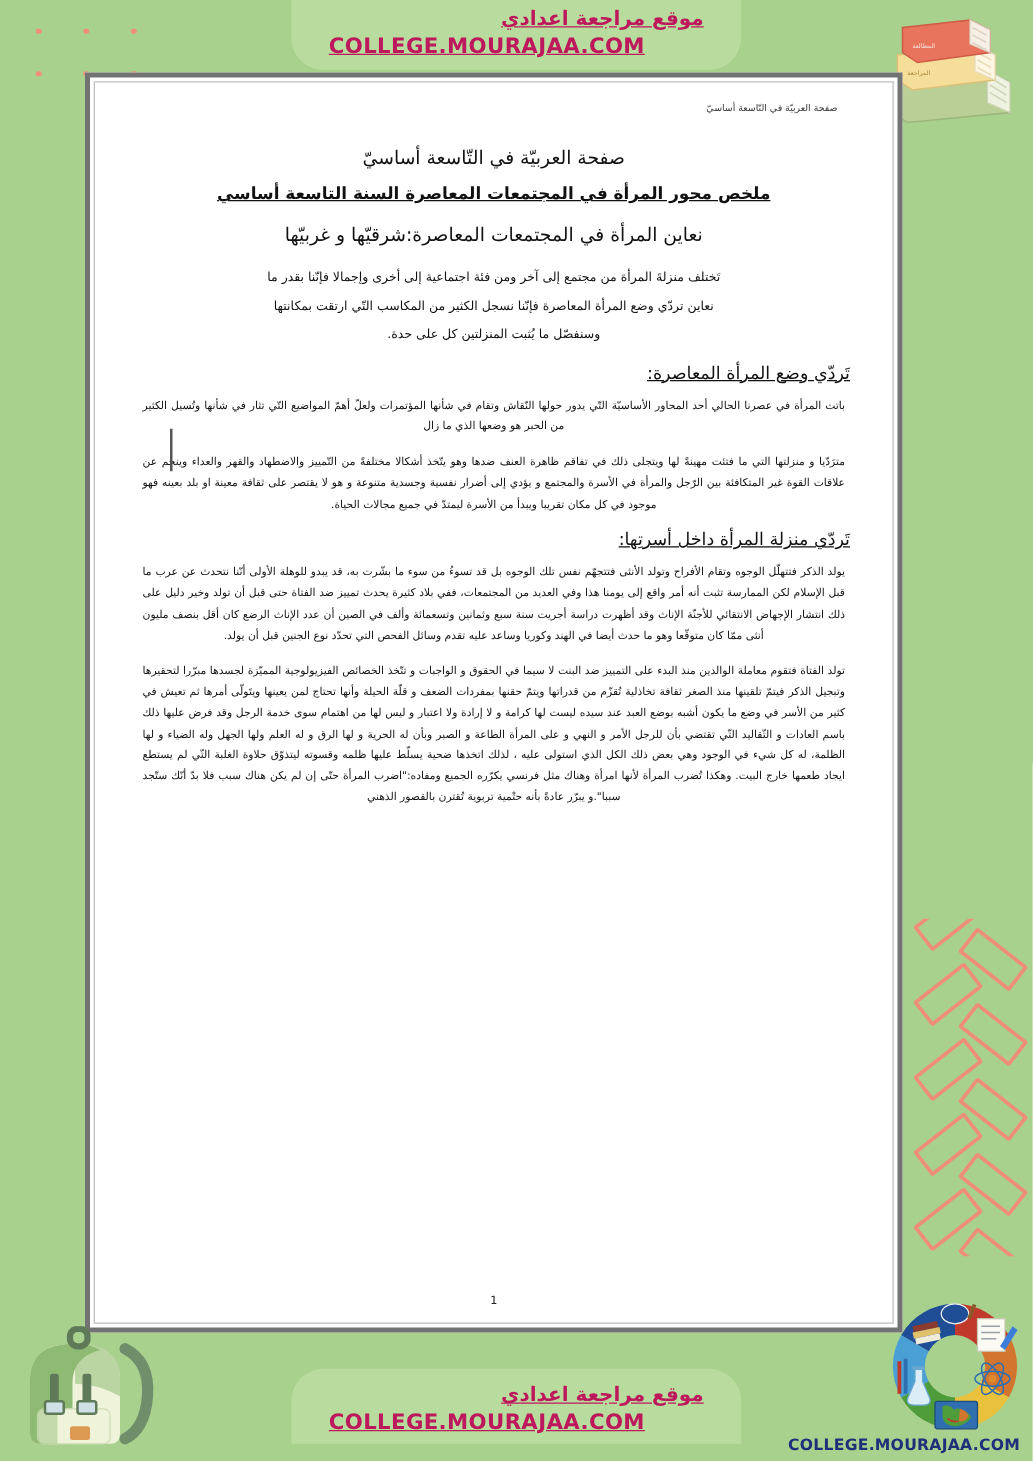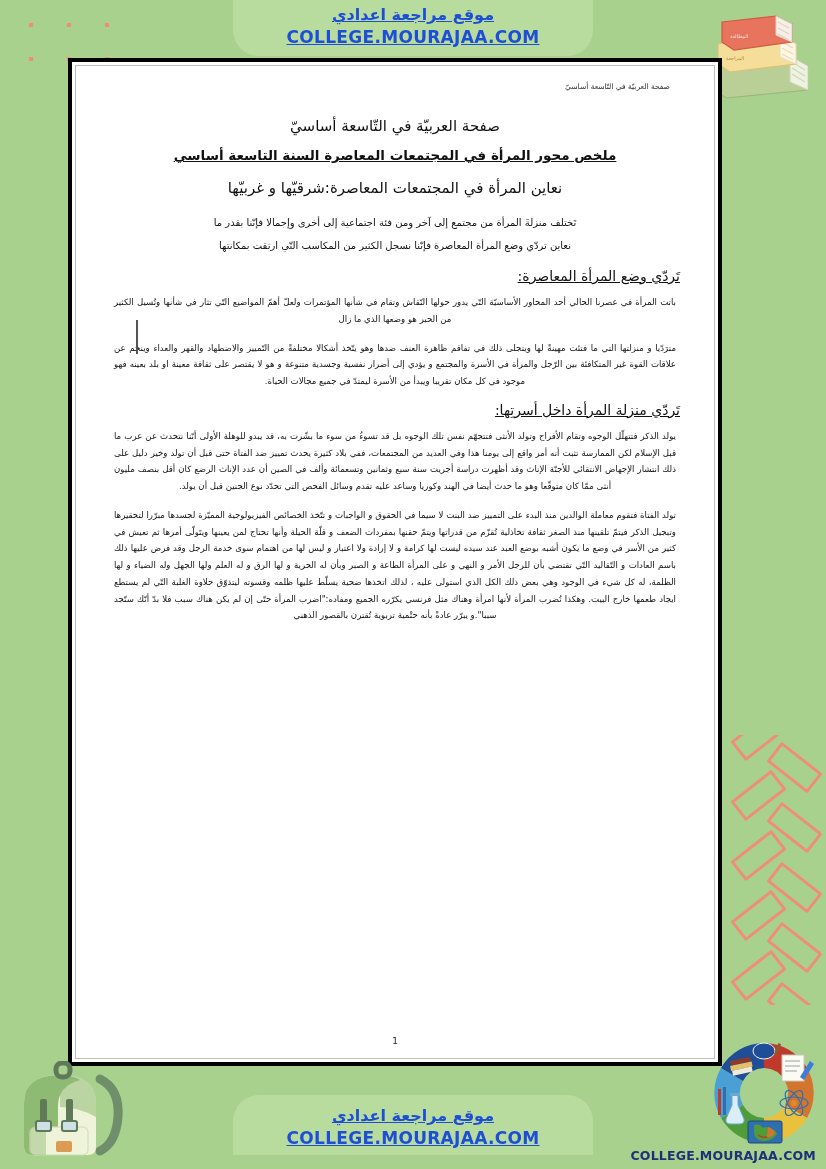--- a/index.html
+++ b/index.html
@@ -26,22 +26,22 @@
     border:3px solid #ef8e78;border-radius:2px;
     transform-origin:left center;
   }
   .chev::before{transform:rotate(-38deg) translate(0,0);}
   .chev::after{transform:rotate(38deg) translate(0,0);left:36px;top:0;}
 
   
   .banner{
     position:absolute;left:50%;transform:translateX(-50%);
     background:#b8dc9e;border-radius:0 0 26px 26px;
-    text-align:center;padding:4px 30px 8px;
-    color:#1d4ed8;
+    padding:4px 30px 8px;
+    color:#be185d;
   }
   .banner.top{top:0;width:300px;border-radius:0 0 26px 26px;}
   .banner.bottom{bottom:14px;width:300px;border-radius:26px 26px 0 0;padding:10px 30px 6px;}
   .banner .ar{
     font-size:16px;font-weight:bold;direction:rtl;
     text-decoration:underline;line-height:1.35;
     letter-spacing:.2px;
   }
   .banner .en{
     font-size:17px;font-weight:bold;letter-spacing:.3px;
@@ -57,21 +57,21 @@
     position:absolute;right:10px;bottom:6px;
     font-size:12.5px;font-weight:bold;color:#1f2f7a;
     letter-spacing:.2px;font-family:"DejaVu Sans",sans-serif;
   }
 
   
   .sheet{
     position:absolute;left:68px;top:58px;
     width:646px;height:1000px;
     background:#ffffff;
-    border:4px solid #000000;
+    border:4px solid #737373;
     box-shadow:0 0 0 1px #ffffff inset;
   }
   .sheet-inner{
     position:absolute;inset:3px;
     border:1px solid #bdbdbd;
     padding:14px 34px 10px 34px;
     box-sizing:border-box;
     direction:rtl;
     color:#111;
   }
@@ -159,20 +159,21 @@
     <div class="running-head">صفحة العربيّة في التّاسعة أساسيّ</div>
 
     <div class="doc-title">صفحة العربيّة في التّاسعة أساسيّ</div>
 
     <div class="main-heading">ملخص محور المرأة في المجتمعات المعاصرة السنة التاسعة أساسي</div>
 
     <div class="subtitle">نعاين المرأة في المجتمعات المعاصرة:شرقيّها و غربيّها</div>
 
     <div class="lead">تَختلف منزلةَ المرأة من مجتمع إلى آخر ومن فئة اجتماعية إلى أخرى وإجمالا فإنّنا بقدر ما</div>
     <div class="lead">نعاين تردّي وضع المرأة المعاصرة فإنّنا نسجل الكثير من المكاسب التّي ارتقت بمكانتها</div>
+    <div class="lead">وسنفصّل ما يُثبت المنزلتين كل على حدة.</div>
 
     <div class="section-heading">تَردّي وضع المرأة المعاصرة:</div>
 
     <div style="position:relative;">
       <div class="changebar" style="top:26px;height:34px;"></div>
       <div class="para just">باتت المرأة في عصرنا الحالي أحد المحاور الأساسيّة التّي يدور حولها النّقاش وتقام في شأنها المؤتمرات ولعلّ أهمّ المواضيع التّي تثار في شأنها وتُسيل الكثير من الحبر هو وضعها الذي ما زال</div>
       <div class="para just">مترَدّيا و منزلتها التي ما فتئت مهينةً لها ويتجلى ذلك في تفاقم ظاهرة العنف ضدها وهو يتّخذ أشكالا مختلفةً من التّمييز والاضطهاد والقهر والعداء وينجم عن علاقات القوة غير المتكافئة بين الرّجل والمرأة في الأسرة والمجتمع و يؤدي إلى أضرار نفسية وجسدية متنوعة و هو لا يقتصر على ثقافة معينة او بلد بعينه فهو موجود في كل مكان تقريبا ويبدأ من الأسرة ليمتدّ في جميع مجالات الحياة.</div>
     </div>
 
     <div class="section-heading">تَردّي منزلة المرأة داخل أسرتِها:</div>

